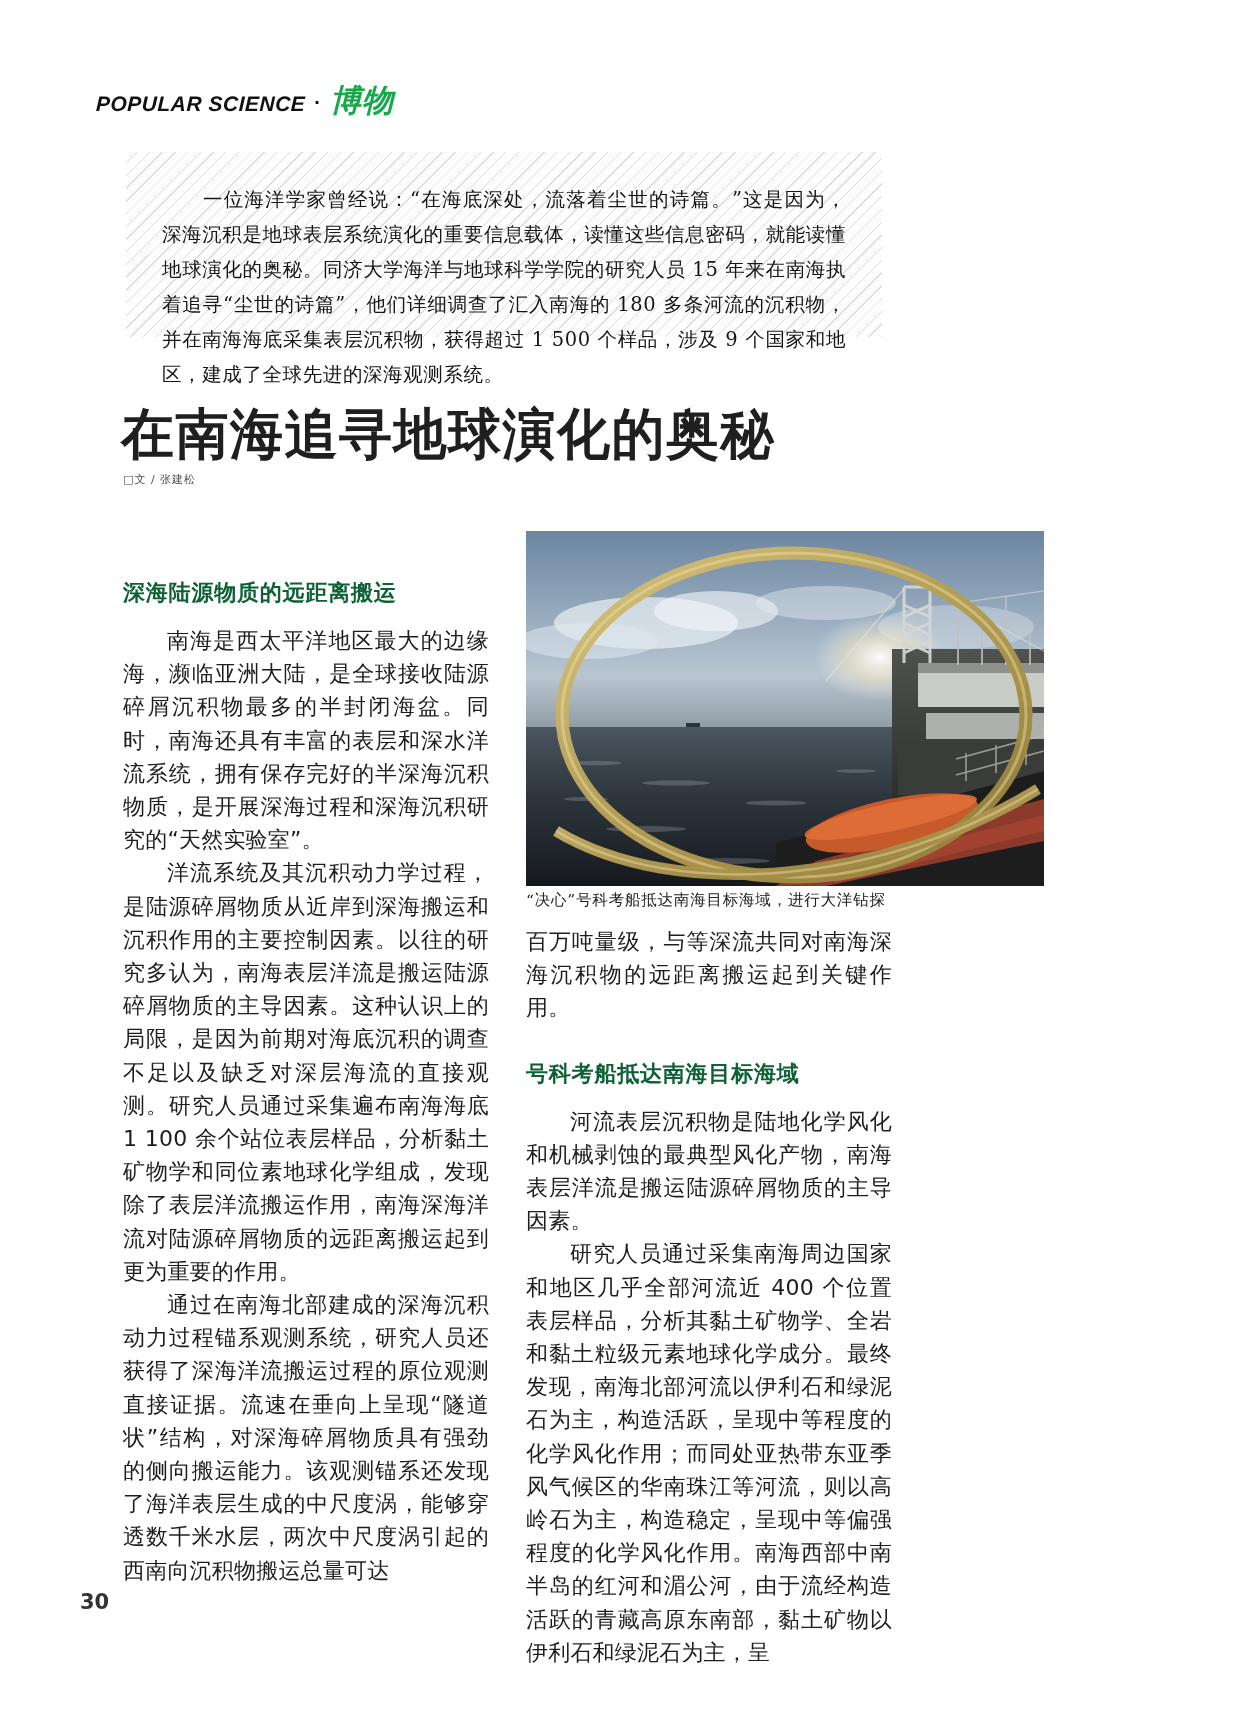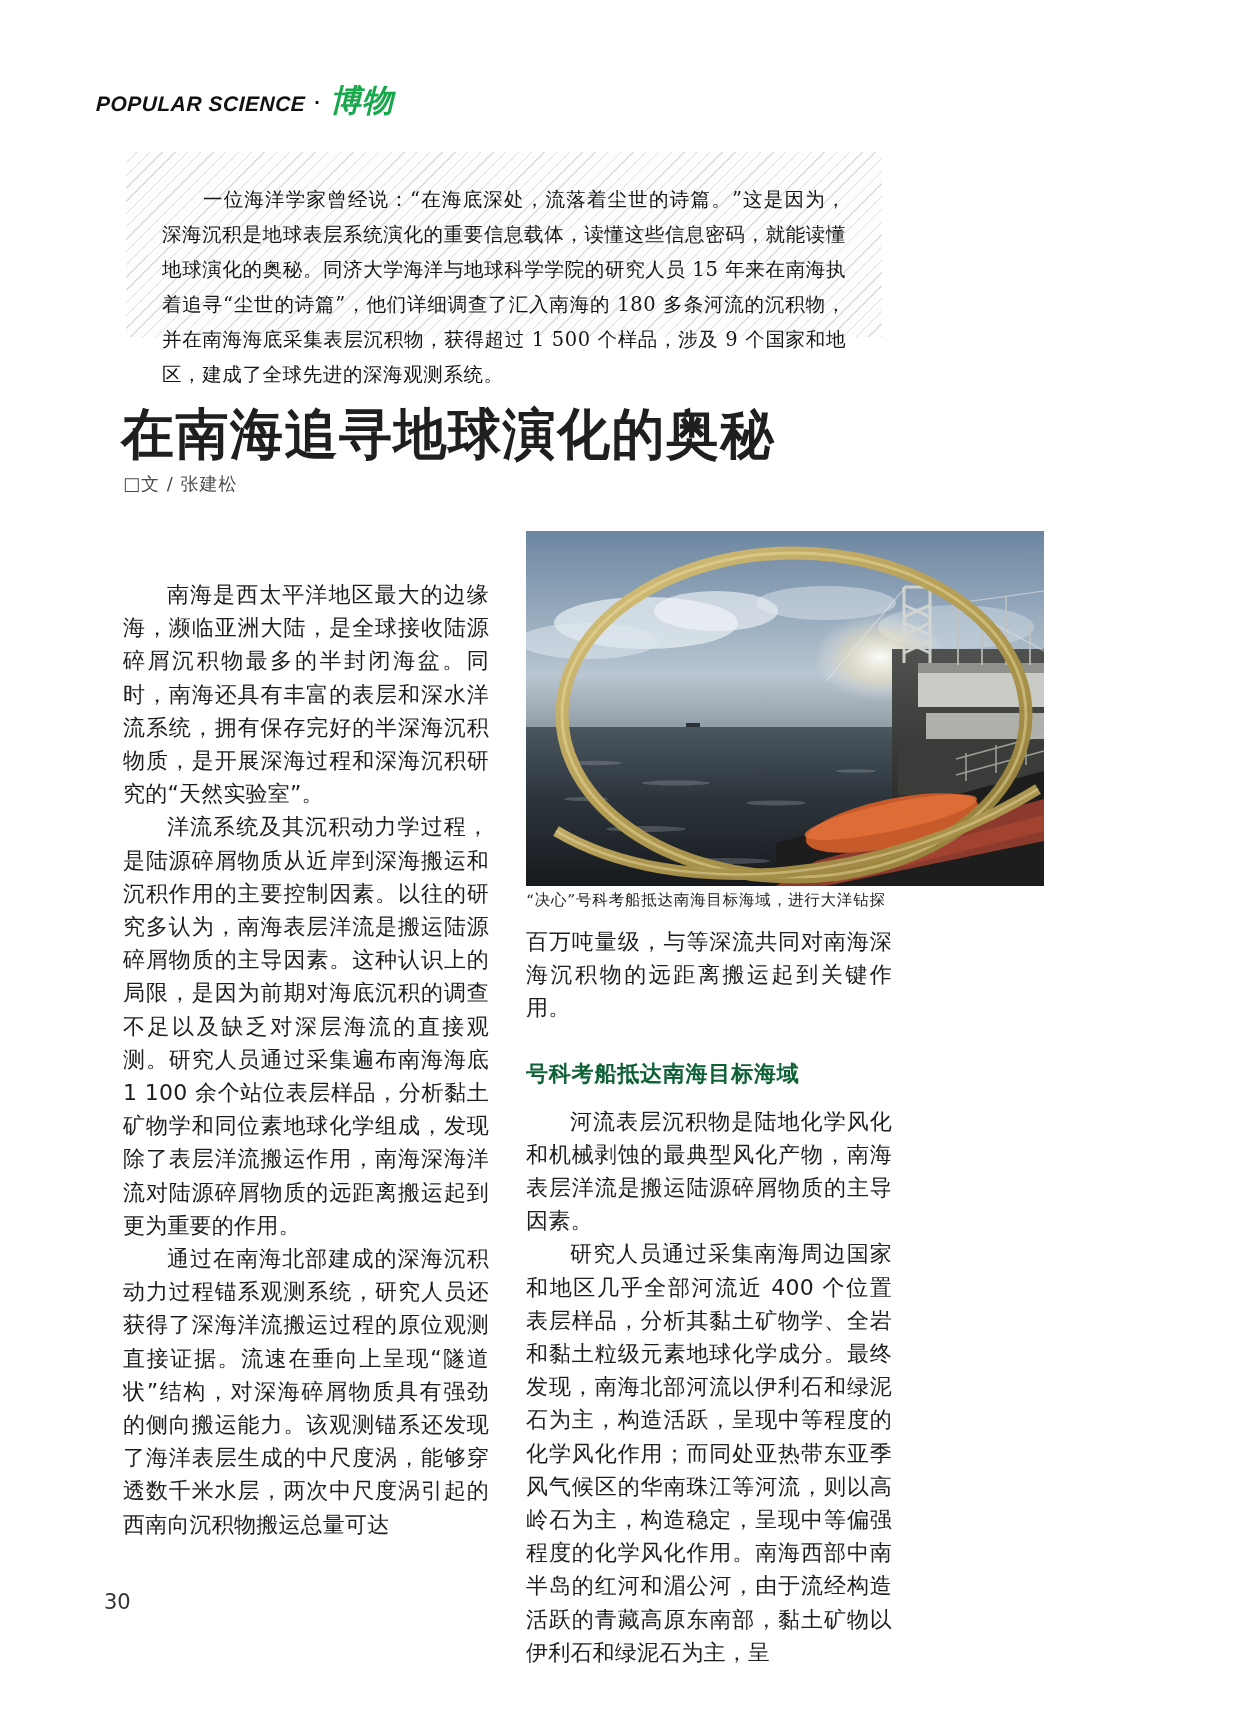--- a/index.html
+++ b/index.html
@@ -101,21 +101,21 @@
     line-height: 1.1;
     transform: scaleY(1.04);
     transform-origin: left top;
   }
 
   .byline {
     position: absolute;
     left: 123px;
     top: 472px;
     font-family: "DejaVu Sans", "Liberation Sans", sans-serif;
-    font-size: 18px;
+    font-size: 11px;
     color: #4a4a4a;
     letter-spacing: 1px;
     white-space: nowrap;
   }
 
   
   .col {
     position: absolute;
     width: 366px;
   }
@@ -175,24 +175,24 @@
   .right-body {
     position: absolute;
     left: 526px;
     top: 925px;
     width: 366px;
   }
 
   
   .pageno {
     position: absolute;
-    left: 104px;
+    left: 80px;
     top: 1590px;
     font-family: "DejaVu Sans", "Liberation Sans", sans-serif;
-    font-weight: normal;
+    font-weight: bold;
     font-size: 21px;
     color: #333;
   }
 </style>
 </head>
 <body>
 
 <div class="page">
 
   <div class="runhead">
@@ -202,20 +202,21 @@
   </div>
 
   <div class="abstract">
     <p>一位海洋学家曾经说：“在海底深处，流落着尘世的诗篇。”这是因为，深海沉积是地球表层系统演化的重要信息载体，读懂这些信息密码，就能读懂地球演化的奥秘。同济大学海洋与地球科学学院的研究人员 15 年来在南海执着追寻“尘世的诗篇”，他们详细调查了汇入南海的 180 多条河流的沉积物，并在南海海底采集表层沉积物，获得超过 1 500 个样品，涉及 9 个国家和地区，建成了全球先进的深海观测系统。</p>
   </div>
 
   <h1 class="headline">在南海追寻地球演化的奥秘</h1>
   <div class="byline">□文 / 张建松</div>
 
   <div class="col col-left">
+    <h2 class="sec-head">深海陆源物质的远距离搬运</h2>
     <p class="body-p">南海是西太平洋地区最大的边缘海，濒临亚洲大陆，是全球接收陆源碎屑沉积物最多的半封闭海盆。同时，南海还具有丰富的表层和深水洋流系统，拥有保存完好的半深海沉积物质，是开展深海过程和深海沉积研究的“天然实验室”。</p>
     <p class="body-p">洋流系统及其沉积动力学过程，是陆源碎屑物质从近岸到深海搬运和沉积作用的主要控制因素。以往的研究多认为，南海表层洋流是搬运陆源碎屑物质的主导因素。这种认识上的局限，是因为前期对海底沉积的调查不足以及缺乏对深层海流的直接观测。研究人员通过采集遍布南海海底 1 100 余个站位表层样品，分析黏土矿物学和同位素地球化学组成，发现除了表层洋流搬运作用，南海深海洋流对陆源碎屑物质的远距离搬运起到更为重要的作用。</p>
     <p class="body-p">通过在南海北部建成的深海沉积动力过程锚系观测系统，研究人员还获得了深海洋流搬运过程的原位观测直接证据。流速在垂向上呈现“隧道状”结构，对深海碎屑物质具有强劲的侧向搬运能力。该观测锚系还发现了海洋表层生成的中尺度涡，能够穿透数千米水层，两次中尺度涡引起的西南向沉积物搬运总量可达</p>
   </div>
 
   <div class="photo-wrap">
     <div class="photo">
       <svg width="518" height="355" viewBox="0 0 518 355" preserveAspectRatio="none">
         <defs>
           <linearGradient id="sky" x1="0" y1="0" x2="0" y2="1">

